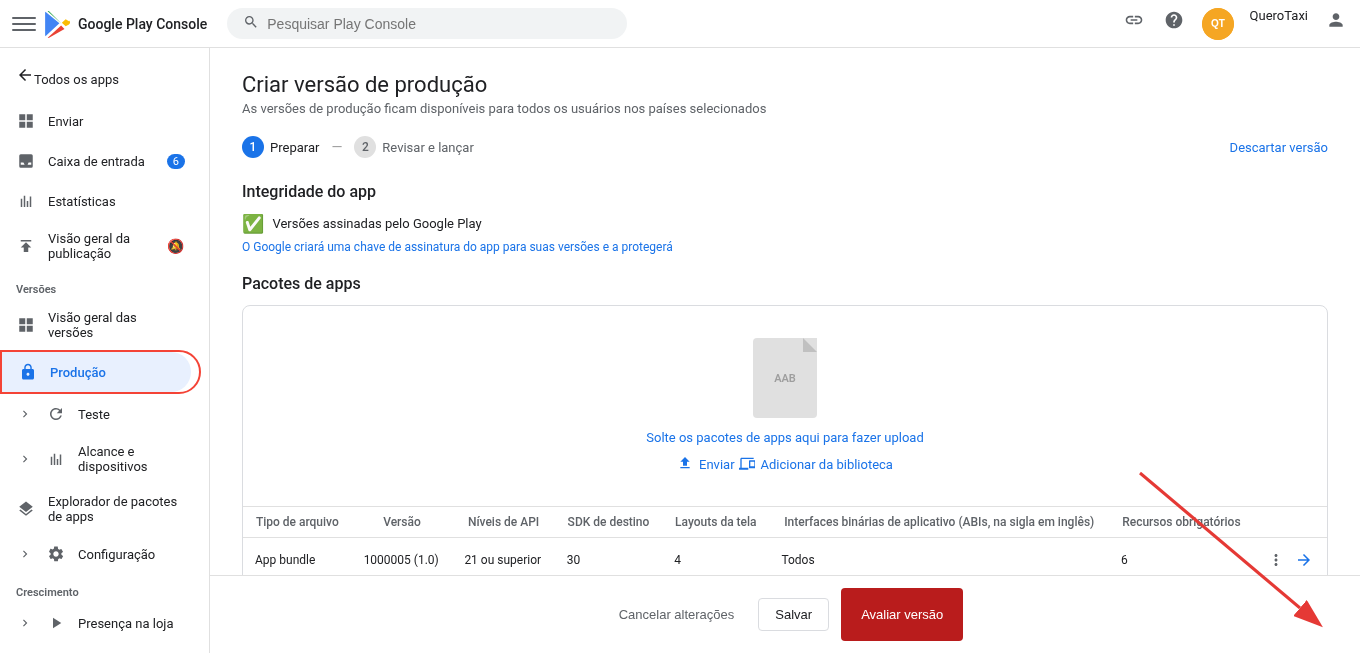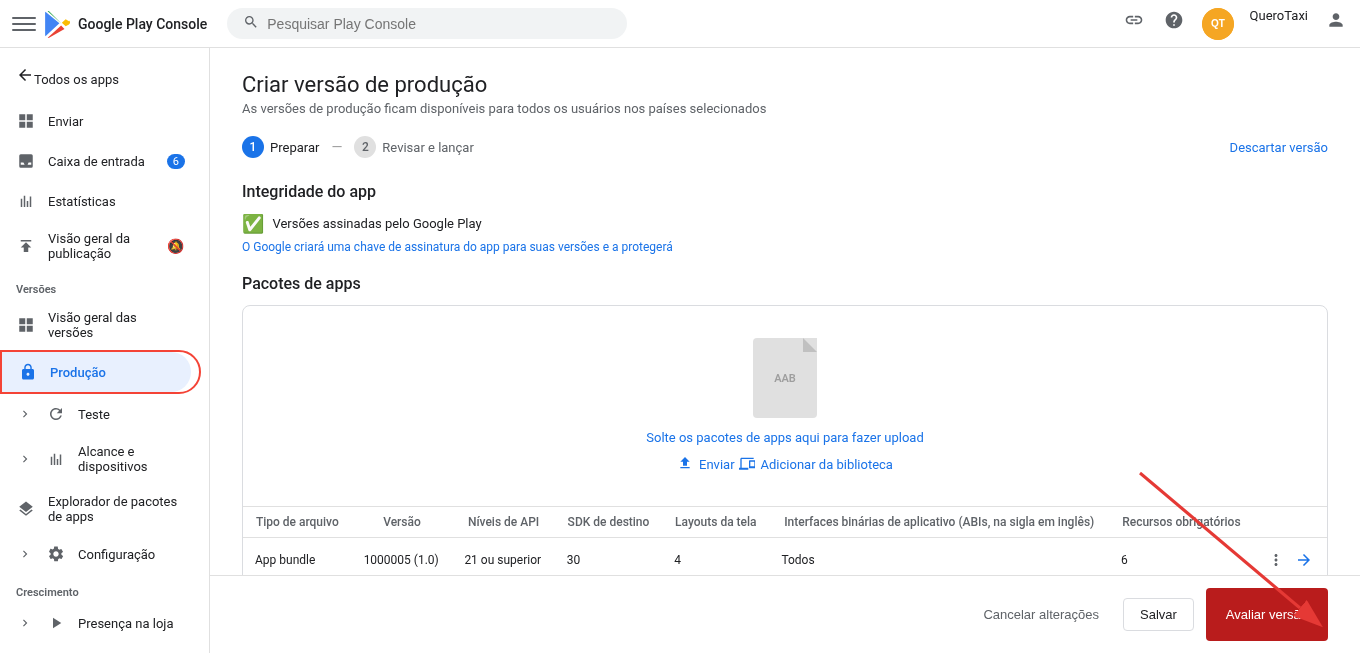--- a/index.html
+++ b/index.html
@@ -107,21 +107,21 @@
       padding: 12px 12px; border-bottom: 1px solid #f1f3f4; color: #202124;
     }
     .link-cell { color: #1a73e8; cursor: pointer; }
     .action-icons { display: flex; align-items: center; gap: 8px; }
     .action-icon { width: 20px; height: 20px; display: flex; align-items: center; justify-content: center; color: #5f6368; cursor: pointer; }
 
     
     .bottom-bar {
       position: fixed; bottom: 0; right: 0; left: 210px;
       background: #fff; border-top: 1px solid #e0e0e0;
-      padding: 12px 32px; display: flex; align-items: center; justify-content: flex-end;
+      padding: 12px 32px; display: flex; align-items: center; justify-content: center;
       gap: 12px; z-index: 100;
     }
     .btn-text { background: transparent; border: none; color: #5f6368; font-size: 13px; cursor: pointer; padding: 8px 12px; border-radius: 4px; }
     .btn-outlined { background: transparent; border: 1px solid #dadce0; color: #202124; font-size: 13px; cursor: pointer; padding: 8px 16px; border-radius: 4px; }
     .btn-primary { background: #b91c1c; border: none; color: #fff; font-size: 13px; cursor: pointer; padding: 19px 20px; border-radius: 4px; font-weight: 500; }
 
     
     ::-webkit-scrollbar { width: 6px; }
     ::-webkit-scrollbar-track { background: transparent; }
     ::-webkit-scrollbar-thumb { background: #dadce0; border-radius: 3px; }

